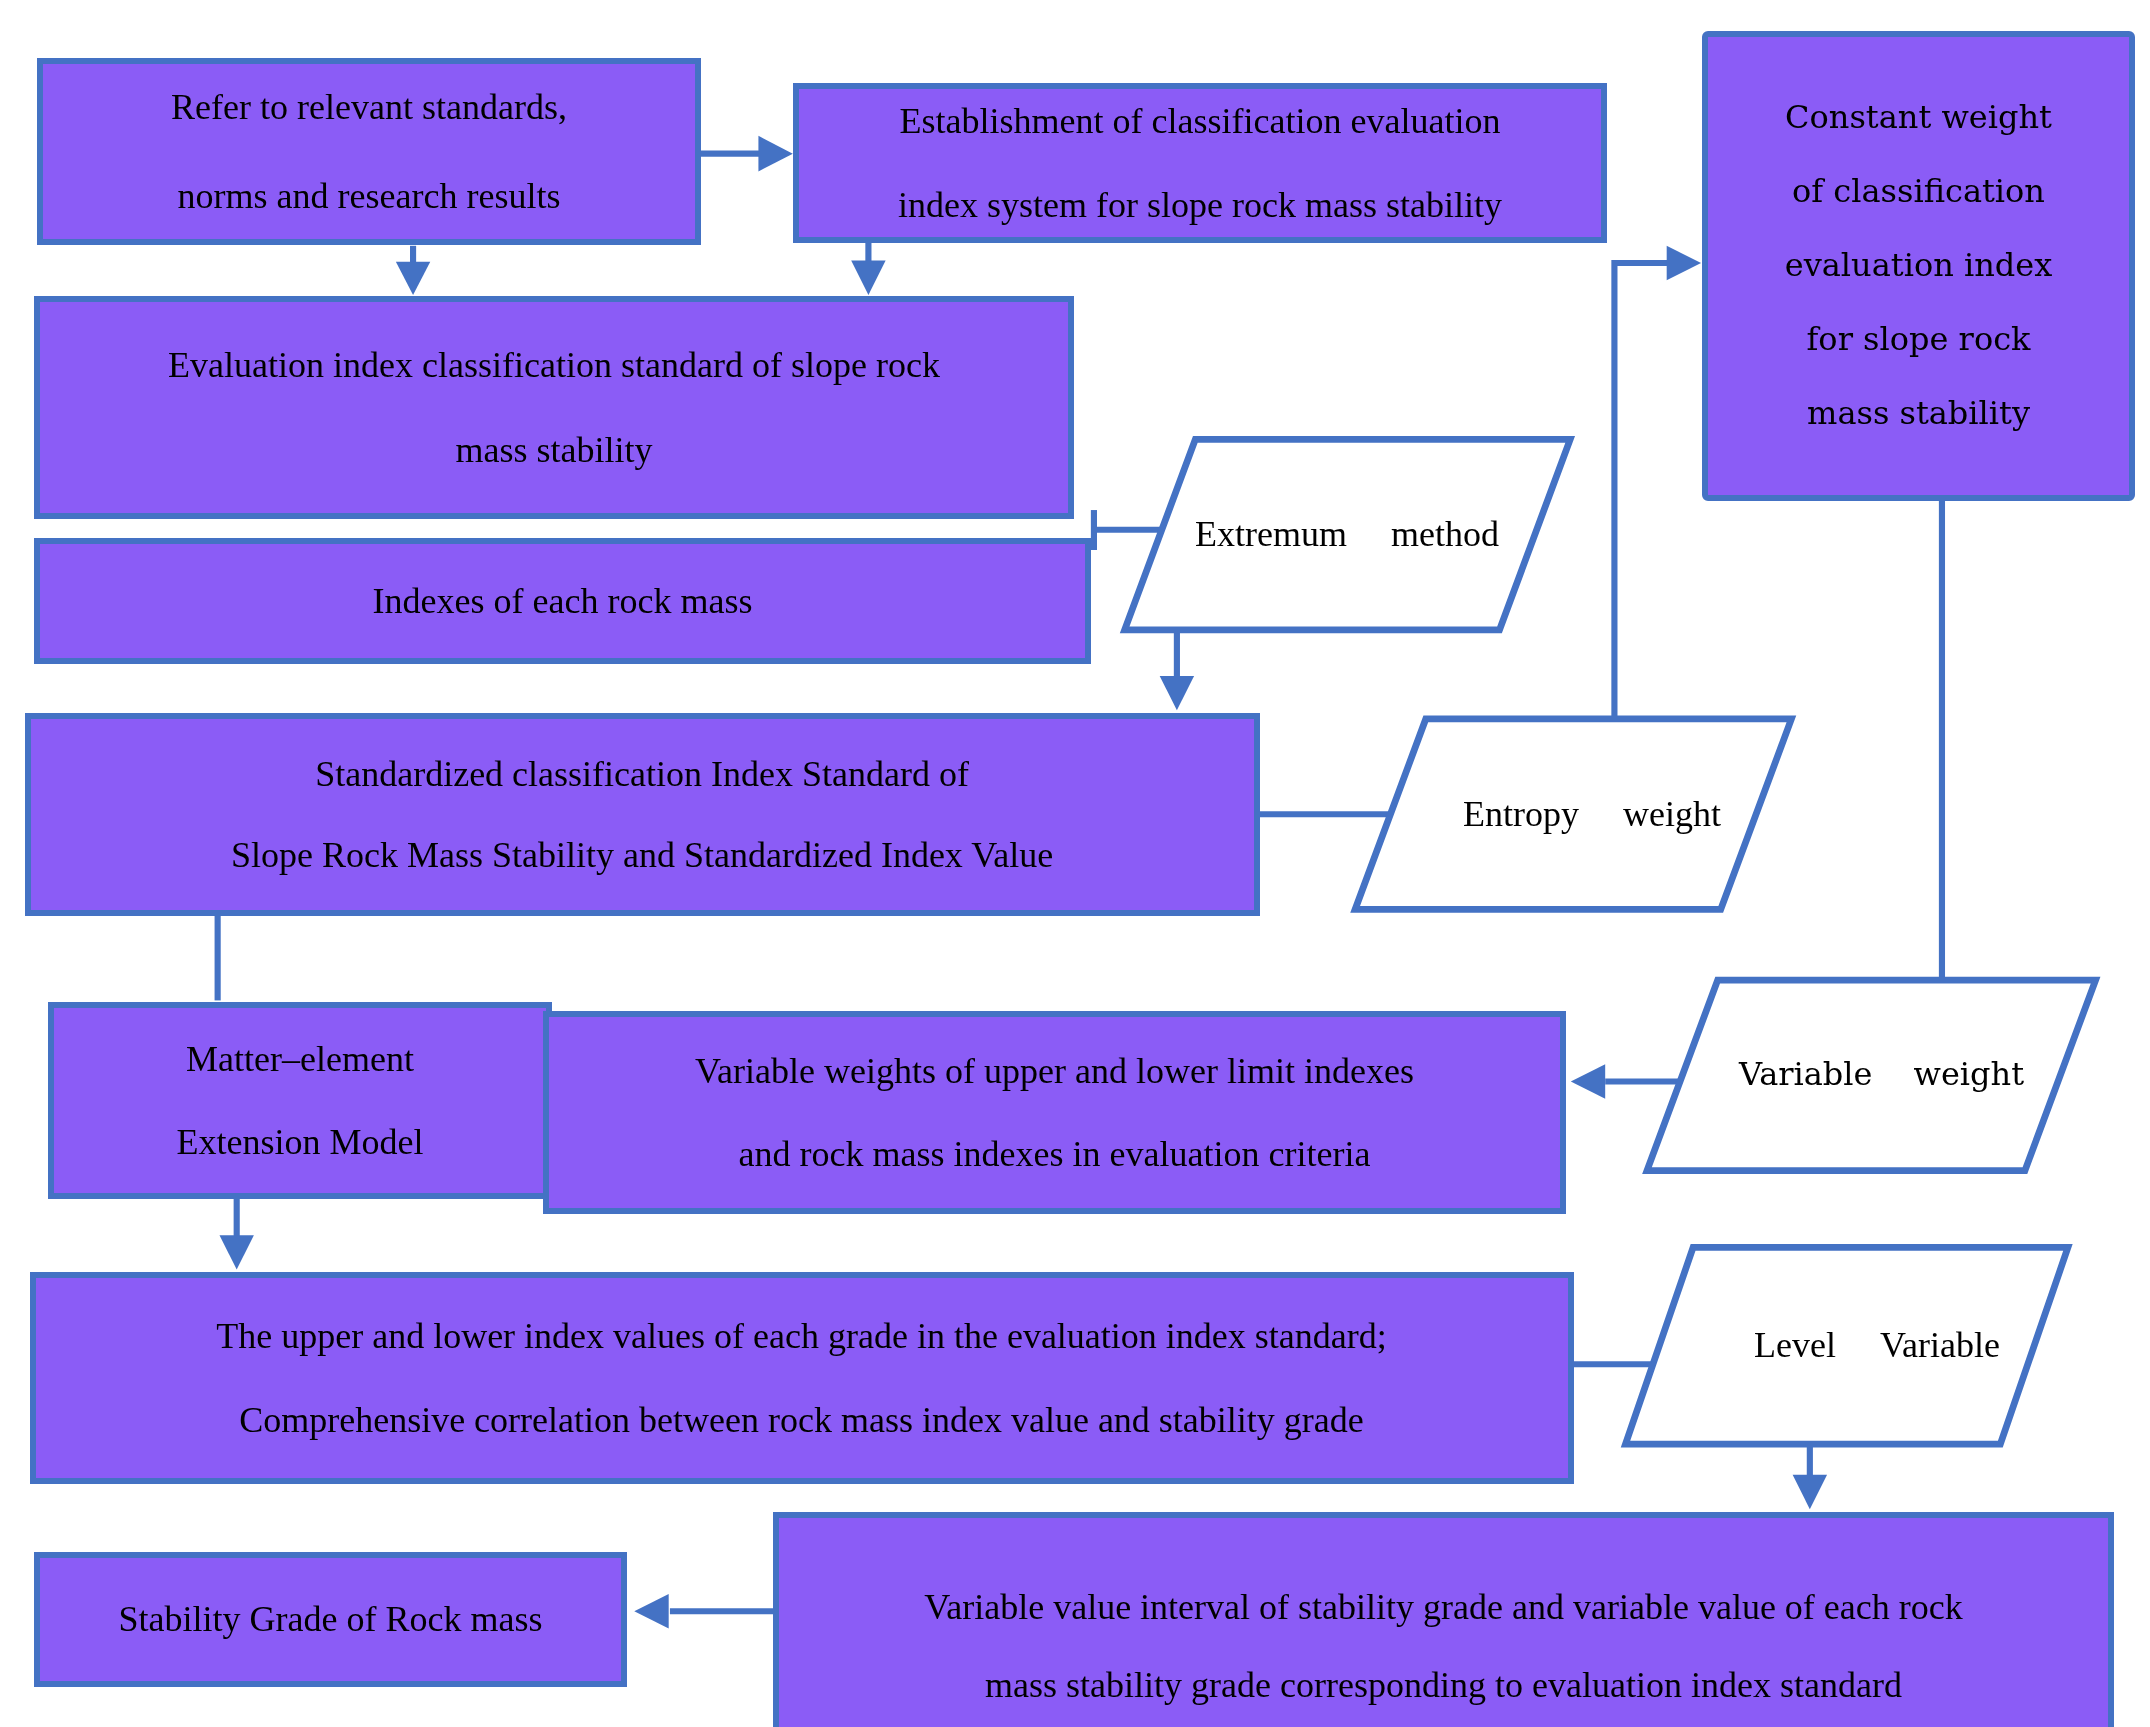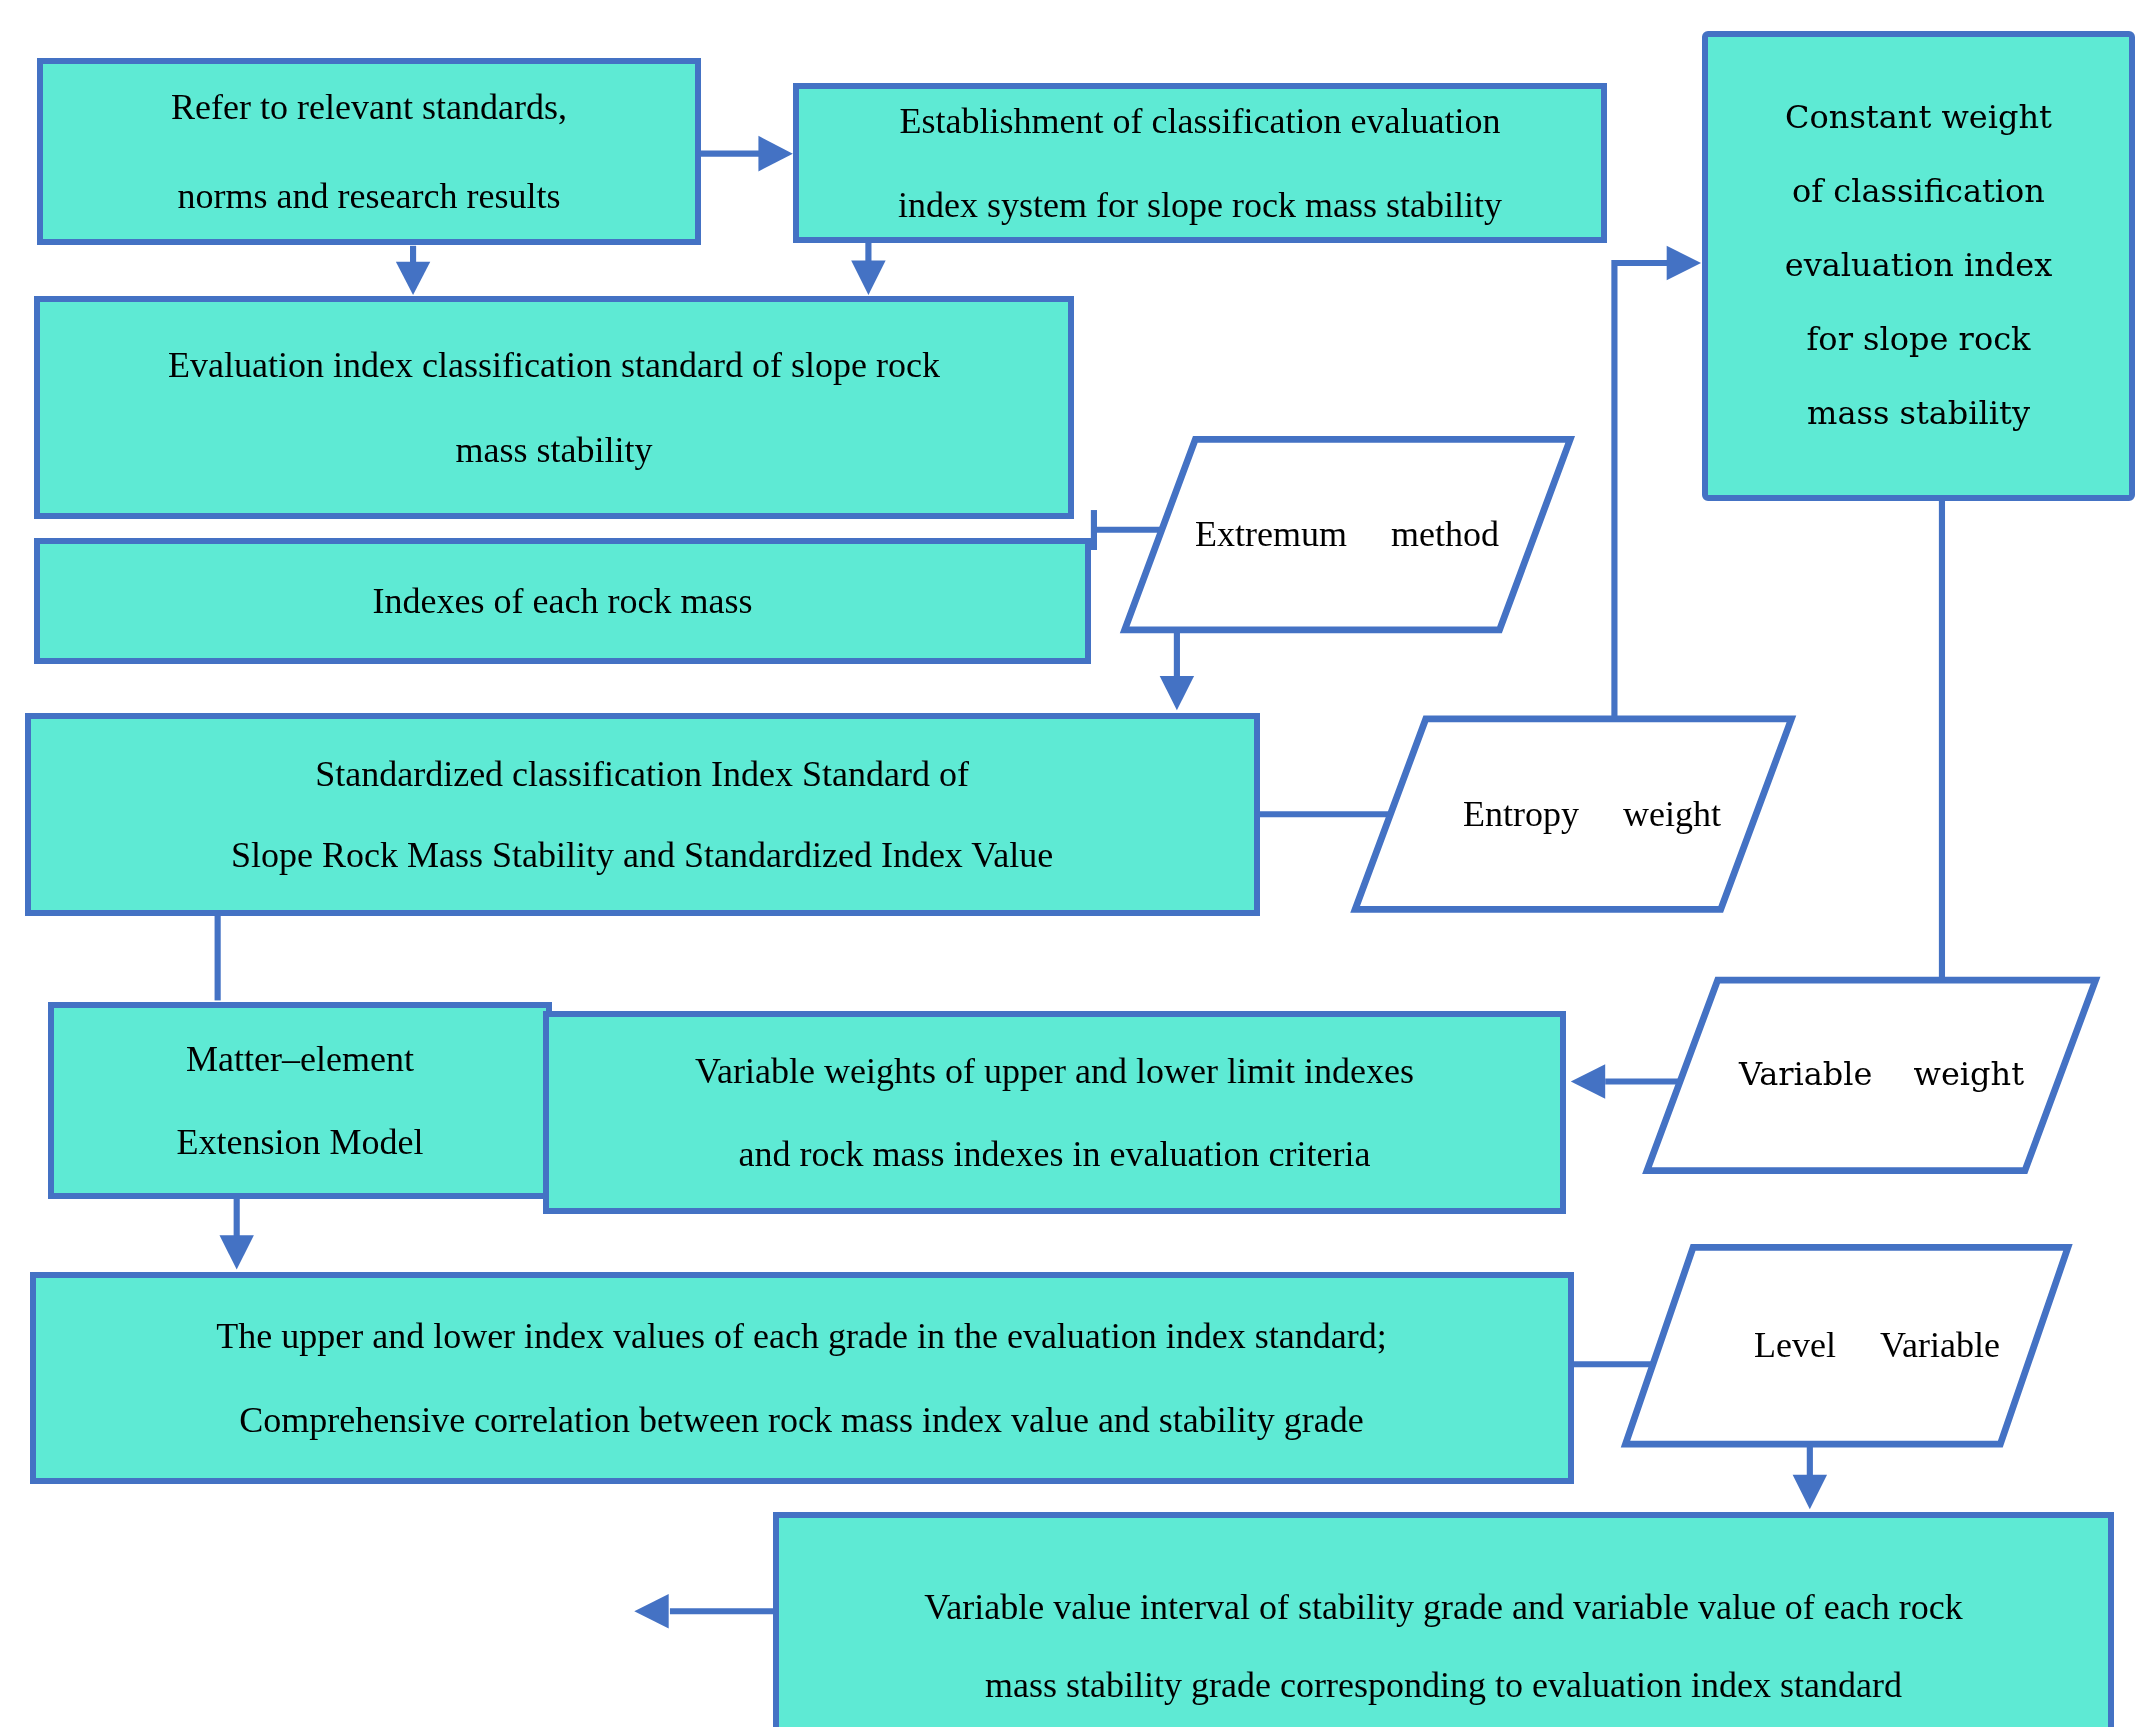--- a/index.html
+++ b/index.html
@@ -1,19 +1,19 @@
 <!DOCTYPE html>
 <html style="font-size:9.8px"><head>
 <meta charset="utf-8">
 <style>
   html,body{margin:0;padding:0;background:#ffffff;}
   #canvas{position:relative;width:2151px;height:1728px;background:#ffffff;overflow:hidden;
           font-family:"Liberation Serif",serif;color:#000000;}
   #wires{position:absolute;left:0;top:0;z-index:1;}
-  .box{position:absolute;z-index:2;box-sizing:border-box;background:#5eead4;
+  .box{position:absolute;z-index:2;box-sizing:border-box;background:#8b5cf6;
        border:6.8px solid #4472C4;display:flex;flex-direction:column;align-items:center;
        justify-content:center;text-align:center;font-size:36px;line-height:1.12;}
   .ptext{position:absolute;z-index:3;display:flex;align-items:center;
        justify-content:flex-end;text-align:center;font-size:36px;line-height:1.12;}
   .wide{font-family:"DejaVu Serif",serif;font-size:32px;border-radius:6px;}
   
   .n-refer{left:37px;top:58px;width:664px;height:187px;gap:49px;}
   .n-establish{left:793px;top:83px;width:814px;height:160px;gap:43px;}
   .n-constant{left:1702px;top:31px;width:433px;height:470px;gap:38px;}
   .n-classtd{left:34px;top:296px;width:1040px;height:223px;gap:44px;}
@@ -132,20 +132,23 @@
   <div class="box n-upperlower">
     <div>The upper and lower index values of each grade in the evaluation index standard;</div>
     <div>Comprehensive correlation between rock mass index value and stability grade</div>
   </div>
 
   <div class="box n-varinterval">
     <div>Variable value interval of stability grade and variable value of each rock</div>
     <div>mass stability grade corresponding to evaluation index standard</div>
   </div>
 
+  <div class="box n-stability">
+    <div>Stability Grade of Rock mass</div>
+  </div>
 
   <div class="ptext t-extremum">
     <div>Extremum</div>
     <div>method</div>
   </div>
 
   <div class="ptext t-entropy">
     <div>Entropy</div>
     <div>weight</div>
   </div>

